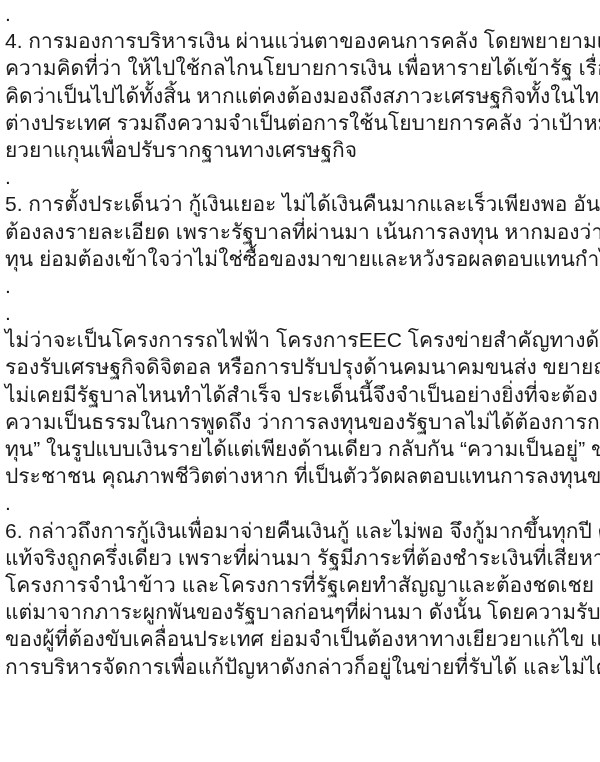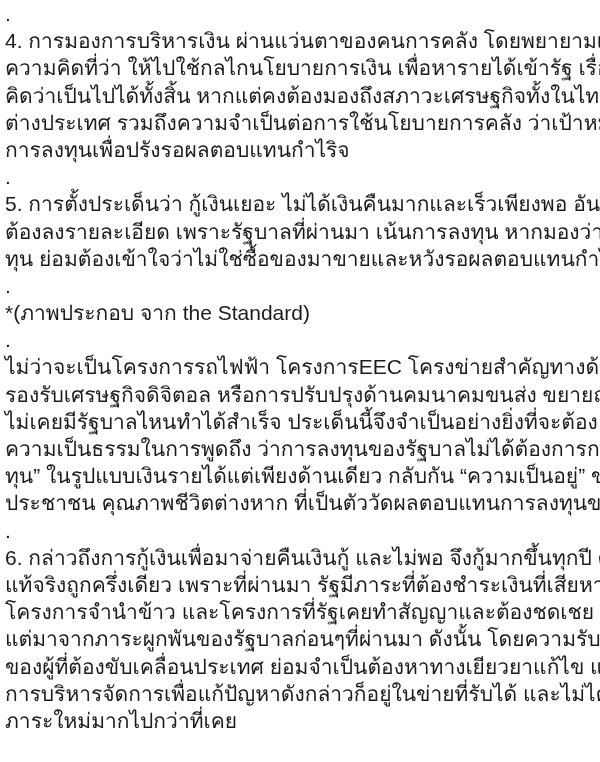--- a/index.html
+++ b/index.html
@@ -29,35 +29,33 @@
 </style>
 </head>
 <body style="background: rgb(255, 255, 255);">
 
 <div class="doc" style="color: rgb(27, 27, 27);">
   <div class="line">.</div>
   <div class="line">4. การมองการบริหารเงิน ผ่านแว่นตาของคนการคลัง โดยพยายามเสนอ</div>
   <div class="line">ความคิดที่ว่า ให้ไปใช้กลไกนโยบายการเงิน เพื่อหารายได้เข้ารัฐ เรื่องนี้ ผม</div>
   <div class="line">คิดว่าเป็นไปได้ทั้งสิ้น หากแต่คงต้องมองถึงสภาวะเศรษฐกิจทั้งในไทยและ</div>
   <div class="line">ต่างประเทศ รวมถึงความจำเป็นต่อการใช้นโยบายการคลัง ว่าเป้าหมายคือ</div>
-  <div class="line">การลงทุนเพื่อปรังรอผลตอบแทนกำไริจ</div>
+  <div class="line">ยวยาแกุนเพื่อปรับรากฐานทางเศรษฐกิจ</div>
   <div class="line">.</div>
   <div class="line">5. การตั้งประเด็นว่า กู้เงินเยอะ ไม่ได้เงินคืนมากและเร็วเพียงพอ อันนี้ผมว่า</div>
   <div class="line">ต้องลงรายละเอียด เพราะรัฐบาลที่ผ่านมา เน้นการลงทุน หากมองว่าการลง</div>
   <div class="line">ทุน ย่อมต้องเข้าใจว่าไม่ใช่ซื้อของมาขายและหวังรอผลตอบแทนกำไร แต่</div>
   <div class="line">.</div>
-  <div class="line">*(ภาพประกอบ จาก the Standard)</div>
   <div class="line">.</div>
   <div class="line">ไม่ว่าจะเป็นโครงการรถไฟฟ้า โครงการEEC โครงข่ายสำคัญทางด้านการ</div>
   <div class="line">รองรับเศรษฐกิจดิจิตอล หรือการปรับปรุงด้านคมนาคมขนส่ง ขยายถนนที่</div>
   <div class="line">ไม่เคยมีรัฐบาลไหนทำได้สำเร็จ ประเด็นนี้จึงจำเป็นอย่างยิ่งที่จะต้อง ให้</div>
   <div class="line">ความเป็นธรรมในการพูดถึง ว่าการลงทุนของรัฐบาลไม่ได้ต้องการการ “คืน</div>
   <div class="line">ทุน” ในรูปแบบเงินรายได้แต่เพียงด้านเดียว กลับกัน “ความเป็นอยู่” ของ</div>
   <div class="line">ประชาชน คุณภาพชีวิตต่างหาก ที่เป็นตัววัดผลตอบแทนการลงทุนของรัฐ</div>
   <div class="line">.</div>
   <div class="line">6. กล่าวถึงการกู้เงินเพื่อมาจ่ายคืนเงินกู้ และไม่พอ จึงกู้มากขึ้นทุกปี ตรงนี้</div>
   <div class="line">แท้จริงถูกครึ่งเดียว เพราะที่ผ่านมา รัฐมีภาระที่ต้องชำระเงินที่เสียหายจาก</div>
   <div class="line">โครงการจำนำข้าว และโครงการที่รัฐเคยทำสัญญาและต้องชดเชย อันล้วน</div>
   <div class="line">แต่มาจากภาระผูกพันของรัฐบาลก่อนๆที่ผ่านมา ดังนั้น โดยความรับผิดชอบ</div>
   <div class="line">ของผู้ที่ต้องขับเคลื่อนประเทศ ย่อมจำเป็นต้องหาทางเยียวยาแก้ไข และ</div>
   <div class="line">การบริหารจัดการเพื่อแก้ปัญหาดังกล่าวก็อยู่ในข่ายที่รับได้ และไม่ได้สร้าง</div>
-  <div class="line">ภาระใหม่มากไปกว่าที่เคย</div>
 </div>
 
 </body></html>

